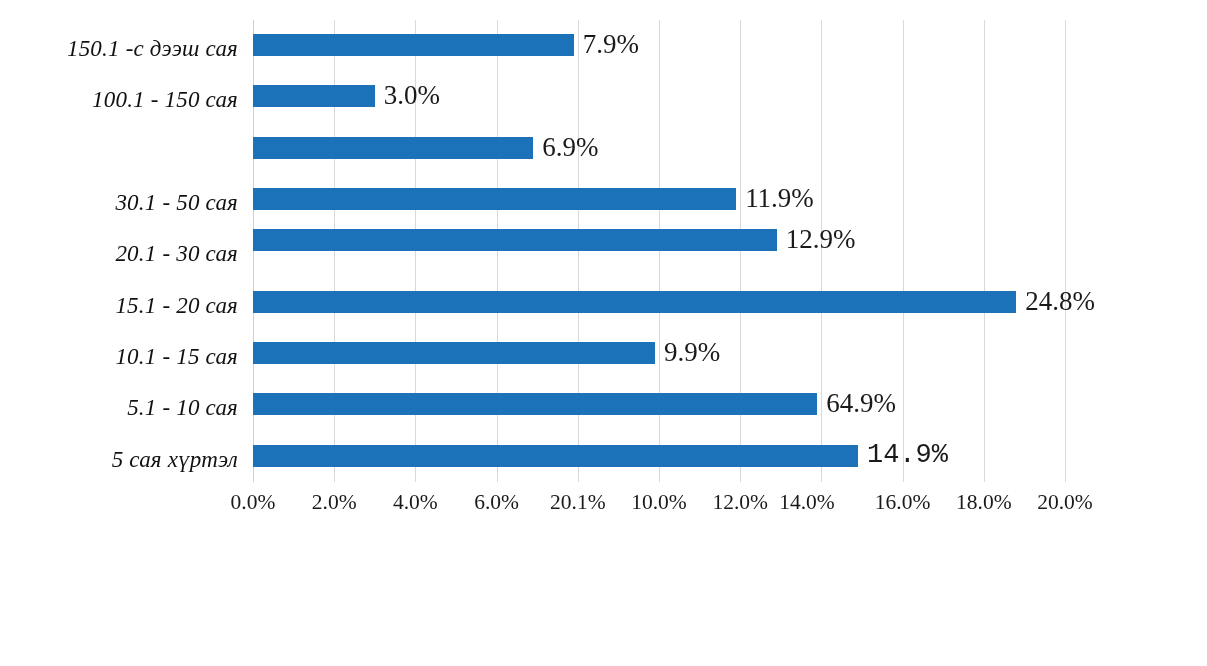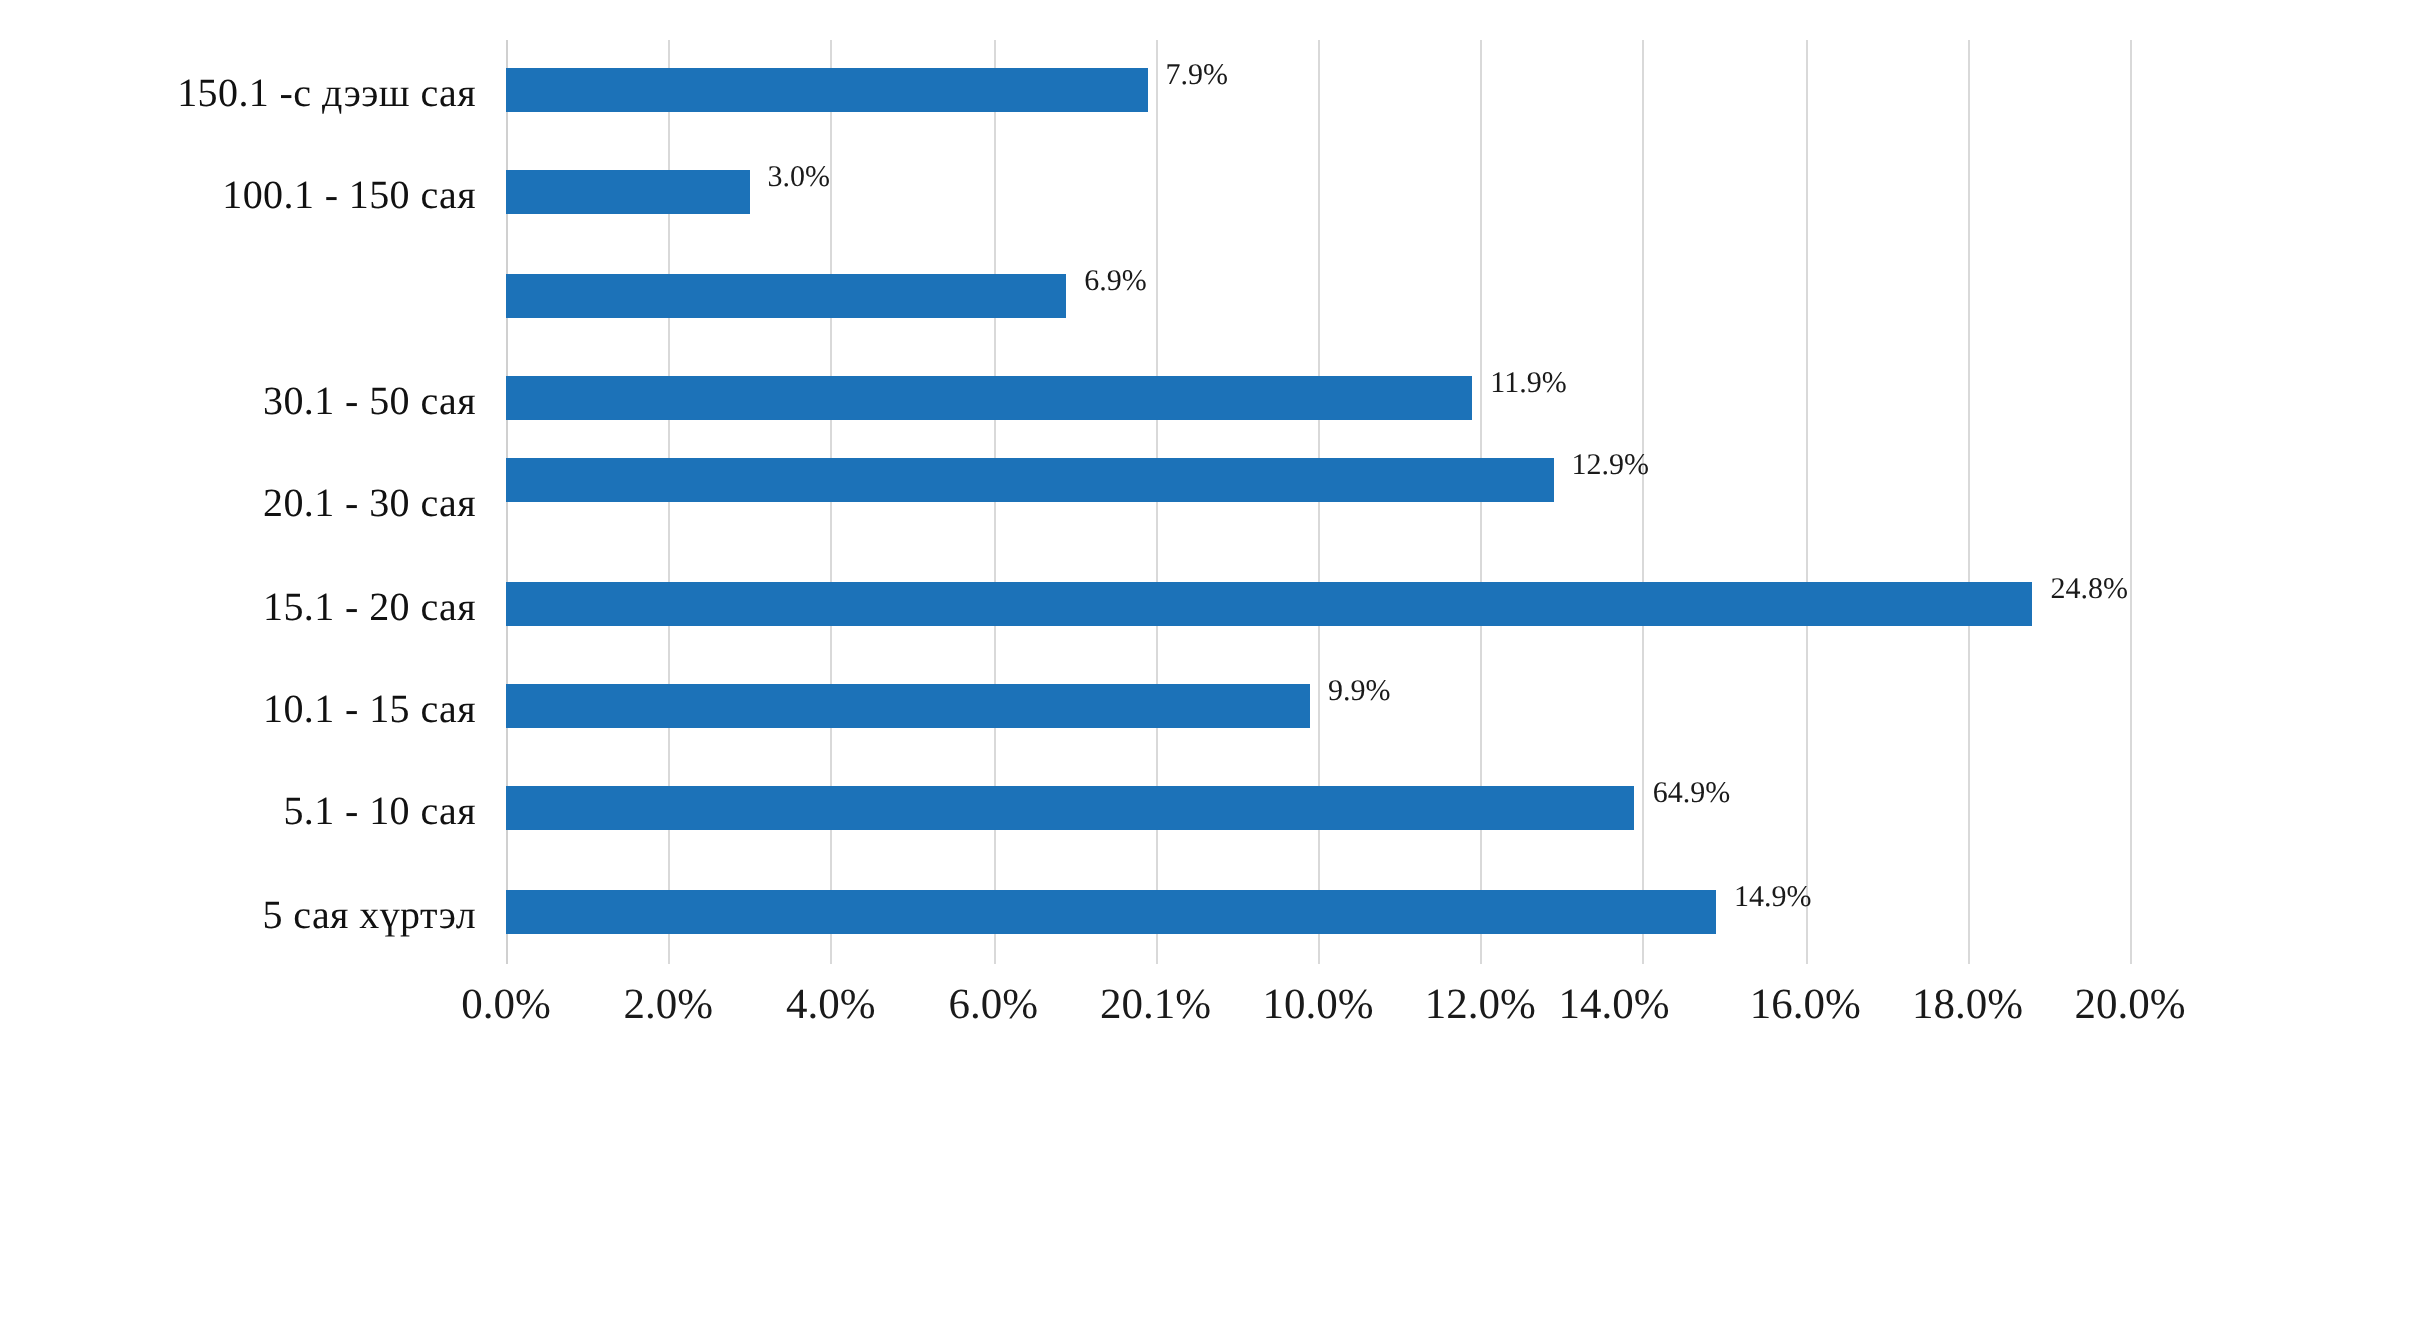--- a/index.html
+++ b/index.html
@@ -27,25 +27,26 @@
     left: 0;
     top: 20px;
     width: 238px;
     height: 462px;
   }
   .cat-label {
     position: absolute;
     right: 0;
     width: 238px;
     text-align: right;
-    font-size: 20px;
+    font-size: 23px;
     color: #111111;
     line-height: 1;
     white-space: nowrap;
     letter-spacing: 0.2px;
+    font-style: italic;
   }
 
   
   .plot-area {
     position: absolute;
     left: 253px;
     top: 20px;
     width: 812px;
     height: 462px;
   }
@@ -82,21 +83,21 @@
     position: absolute;
     left: 0;
     top: 14px;
     height: 22px;
     background: #1c72b8;
     box-sizing: border-box;
   }
   .bar-value {
     position: absolute;
     top: 11px;
-    font-size: 15px;
+    font-size: 27px;
     color: #1a1a1a;
     line-height: 1;
     white-space: nowrap;
   }
 
   
   .tick-labels {
     position: absolute;
     left: 253px;
     top: 492px;
@@ -169,21 +170,21 @@
           <div class="bar-value" style="left: 772.28px;">24.8%</div>
         </div>
         <div class="bar-row" style="top: 308px;">
           <div class="bar" title="10.1 - 15  сая 9.9%" style="width: 401.94px; background: rgb(28, 114, 184);"></div>
           <div class="bar-value" style="left: 410.94px;">9.9%</div>
         </div>
         <div class="bar-row" style="top: 359.333px;">
           <div class="bar" title="5.1  -  10  сая 13.9%" style="width: 564.34px; background: rgb(28, 114, 184);"></div>
           <div class="bar-value" style="left: 573.34px;">64.9%</div>
         </div>
-        <div class="bar-row" style="top: 410.667px;">
+        <div class="bar-row" style="top: 410.667px; font-family: Liberation Mono, monospace;">
           <div class="bar" title="5 сая хүртэл 14.9%" style="width: 604.94px; background: rgb(28, 114, 184);"></div>
           <div class="bar-value" style="left: 613.94px;">14.9%</div>
         </div>
       </div>
   </div>
 
   <div class="tick-labels">
       <div class="tick-label" style="left: 0px;">0.0%</div>
       <div class="tick-label" style="left: 81.2px;">2.0%</div>
       <div class="tick-label" style="left: 162.4px;">4.0%</div>

